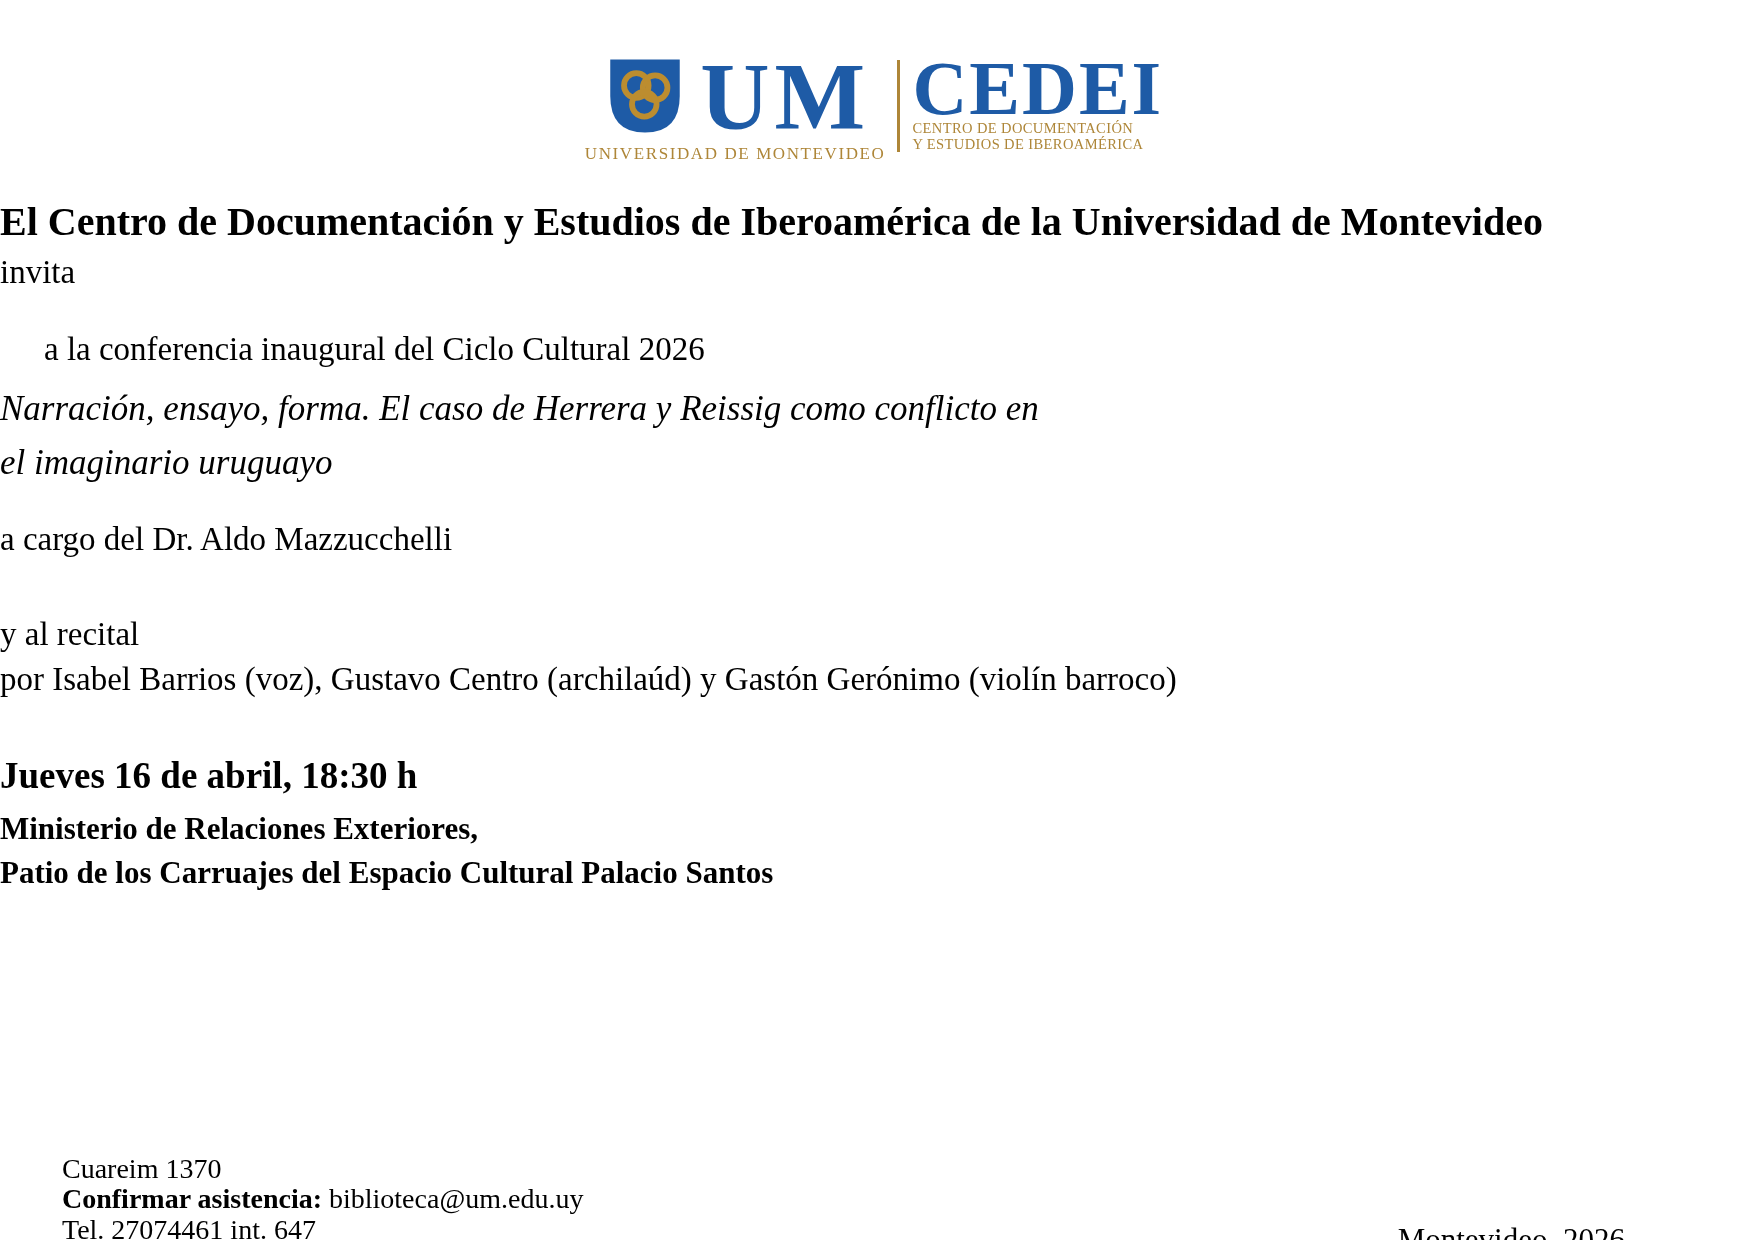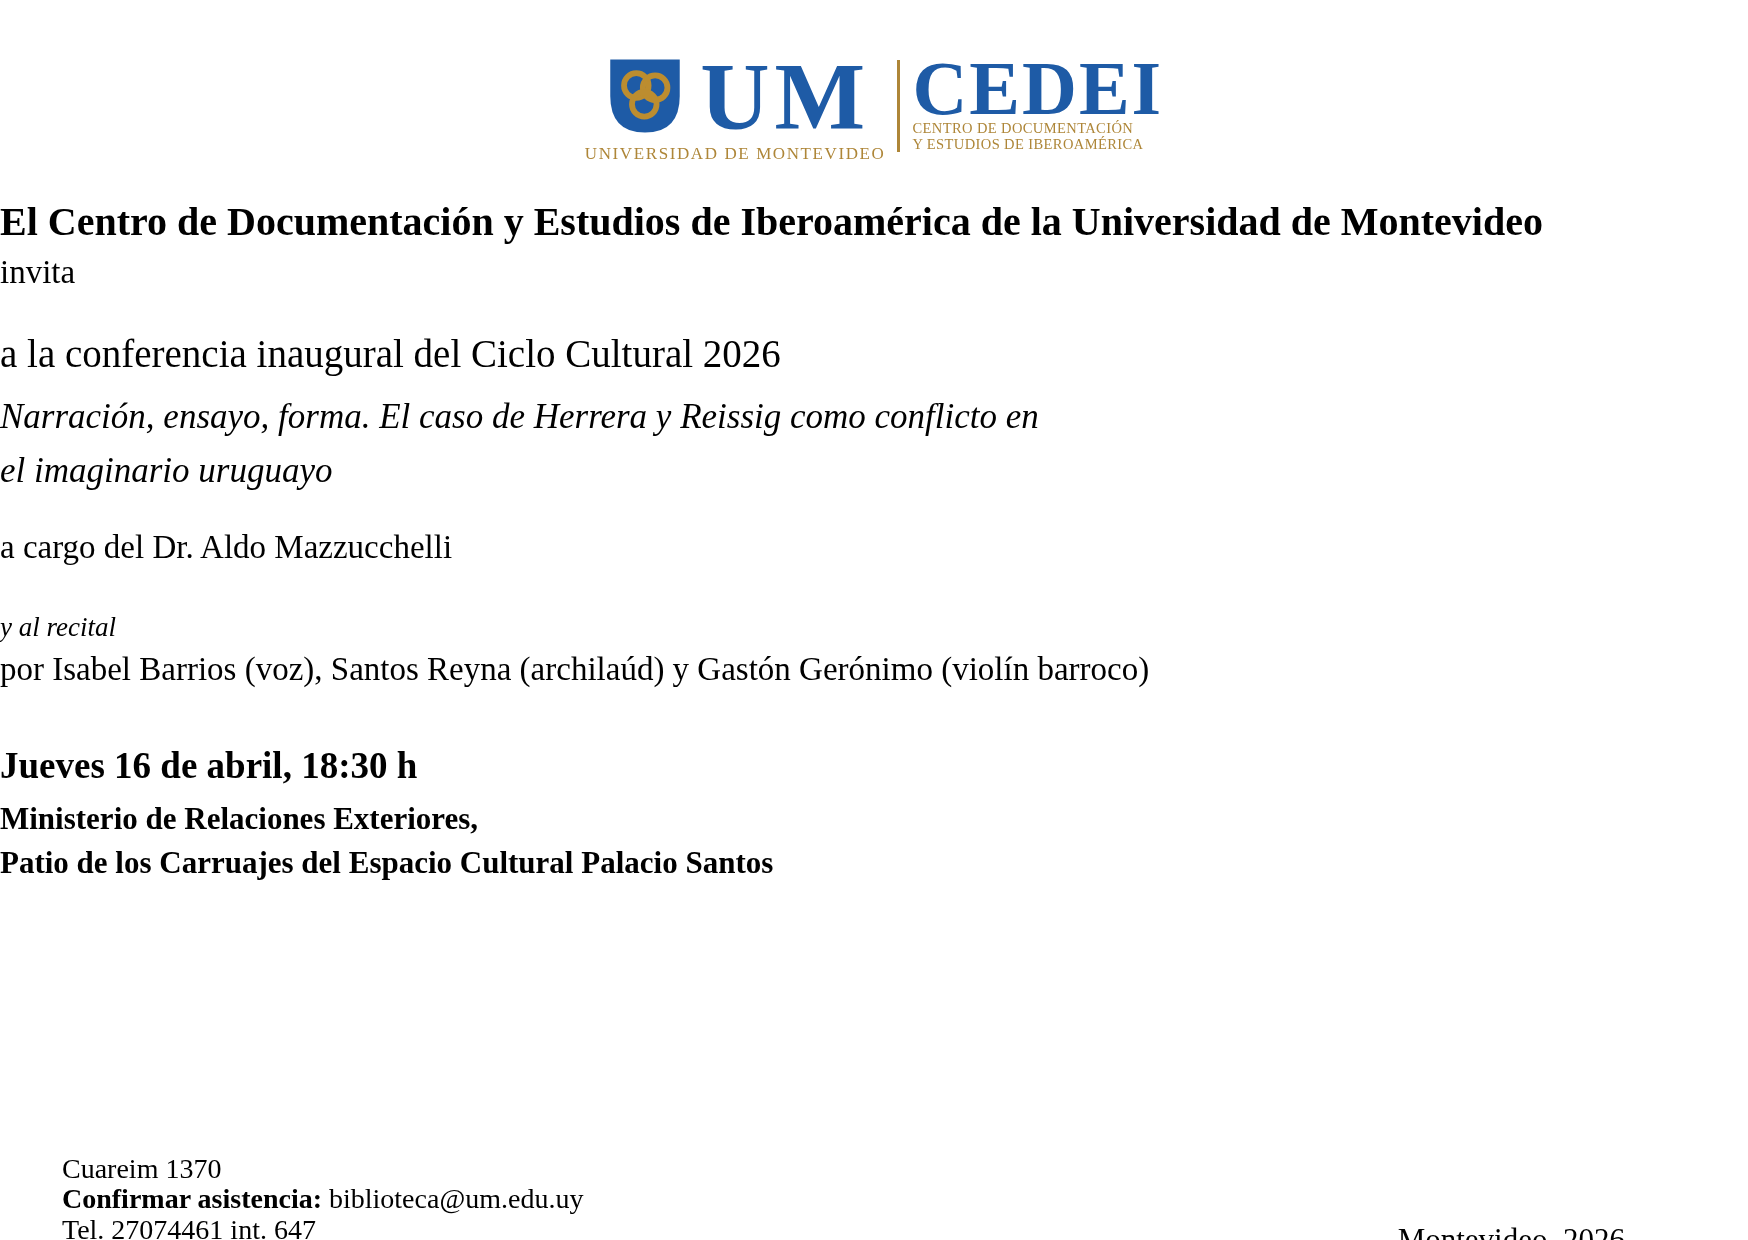--- a/index.html
+++ b/index.html
@@ -46,24 +46,24 @@
   }
   .cedei-caption{
     color:var(--gold);font-size:14.5px;line-height:1.08;
     letter-spacing:0.4px;margin-top:3px;white-space:nowrap;
   }
 
   
   .body-col{}
   .host-line{font-weight:bold;font-size:40px;margin-top:34px;line-height:1.2;}
   .invita{font-size:33px;margin-top:8px;}
-  .conf-intro{font-size:39px;margin-top:40px;}
+  .conf-intro{font-size:33px;margin-top:40px;padding-left:44px;}
   .conf-title{font-style:italic;font-size:35px;margin-top:14px;line-height:1.55;}
   .speaker{font-size:33px;margin-top:30px;}
-  .recital-intro{font-size:27px;margin-top:46px;font-style:italic;}
+  .recital-intro{font-size:33px;margin-top:58px;}
   .recital-title{font-style:italic;font-size:35px;margin-top:6px;}
   .performers{font-size:33px;margin-top:8px;}
   .datetime{font-weight:bold;font-size:37px;margin-top:56px;}
   .venue{font-weight:bold;font-size:31px;margin-top:10px;line-height:1.42;}
 
   
   .footer-left{
     position:absolute;left:62px;bottom:52px;
     font-size:28px;line-height:1.1;text-align:left;
   }
@@ -109,21 +109,21 @@
 
     <div class="conf-intro">a la conferencia inaugural del Ciclo Cultural 2026</div>
     <div class="conf-title">
       <div>Narración, ensayo, forma. El caso de Herrera y Reissig como conflicto en</div>
       <div>el imaginario uruguayo</div>
     </div>
 
     <div class="speaker">a cargo del Dr. Aldo Mazzucchelli</div>
 
     <div class="recital-intro">y al recital</div>
-    <div class="performers">por Isabel Barrios (voz), Santos Reyna (archilaúd) y Gastón Gerónimo (violín barroco)</div>
+    <div class="performers">por Isabel Barrios (voz), Gustavo Centro (archilaúd) y Gastón Gerónimo (violín barroco)</div>
 
     <div class="datetime">Jueves 16 de abril, 18:30 h</div>
     <div class="venue">
       <div>Ministerio de Relaciones Exteriores,</div>
       <div>Patio de los Carruajes del Espacio Cultural Palacio Santos</div>
     </div>
   </div>
 
   <div class="footer-left">
     <div>Cuareim 1370</div>

